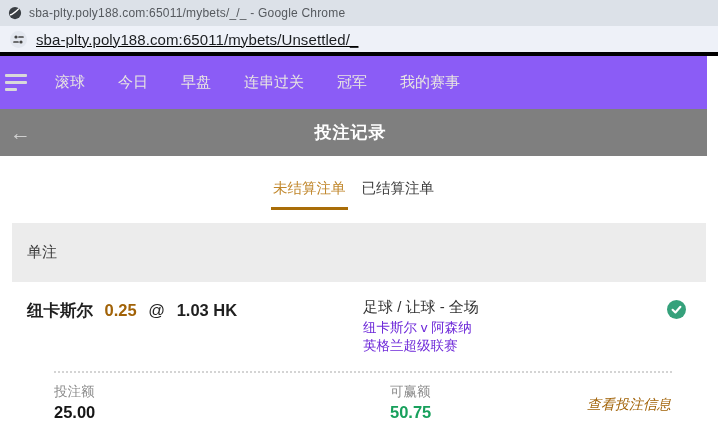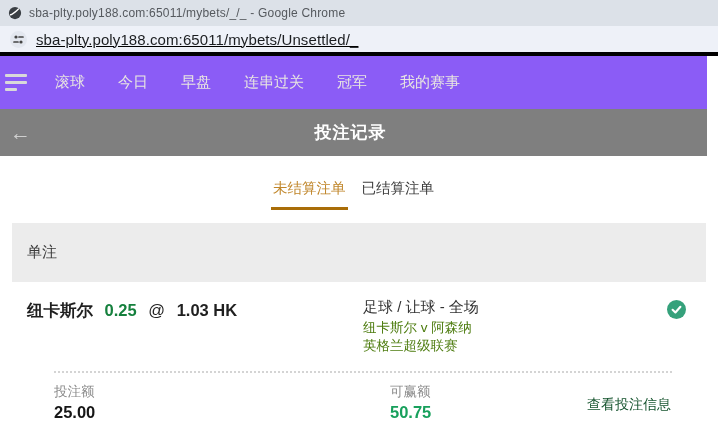--- a/index.html
+++ b/index.html
@@ -37,38 +37,38 @@
   .tab { font-size:14.5px; padding:8px 2px 9px; cursor:pointer; color:#3c3c3c; }
   .tab.active { color:#c0862a; border-bottom:3px solid #a96d08; }
 
   .section-band { background:#ececec; margin:13px 1px 0 12px; height:59px;
     display:flex; align-items:center; padding-left:15px; font-size:15px; color:#3a3a3a; }
 
   .bet-card { padding:16px 18px 0 27px; }
   .bet-row { display:flex; align-items:flex-start; }
   .bet-left { width:336px; flex:0 0 auto; padding-top:2px; }
   .bet-line { font-size:16.5px; color:#1f1f1f; font-weight:bold; white-space:nowrap; }
-  .bet-line .handicap { color:#15803d; margin:0 7px; }
+  .bet-line .handicap { color:#a16207; margin:0 7px; }
   .bet-line .at { font-weight:normal; margin-right:7px; color:#222; }
   .bet-mid { flex:1; }
   .market { font-size:15px; color:#333; margin-bottom:2px; }
-  .subline { font-size:13.5px; color:#4d7c0f; line-height:1.35; }
+  .subline { font-size:13.5px; color:#6d28d9; line-height:1.35; }
   .check-wrap { width:22px; flex:0 0 auto; padding-top:2px; }
   .status { margin-top:38px; font-size:15px; color:#2b9c90; }
 
   .divider { border-top:2px dotted #d4d4d4; margin:16px 17px 0 27px; }
 
   .amounts { display:flex; align-items:flex-start; padding:10px 18px 0 27px; }
   .amt-col { width:336px; flex:0 0 auto; }
   .amt-col.win { width:auto; flex:1; }
   .amt-label { font-size:13.5px; color:#8a8a8a; margin-bottom:2px; }
   .amt-value { font-size:16.5px; font-weight:bold; color:#161616; }
   .amt-value.green { color:#18a05c; }
-  .details-link { font-size:14px; color:#14532d; cursor:pointer; white-space:nowrap;
-    align-self:center; margin-top:4px; }
+  .details-link { font-size:14px; color:#a16207; cursor:pointer; white-space:nowrap;
+    align-self:center; margin-top:4px;font-style:italic; }
 </style>
 </head>
 <body>
 
 <div class="titlebar">
   <svg class="favicon" viewBox="0 0 16 16">
     <circle cx="8" cy="8" r="7" fill="#3a3f44"></circle>
     <path d="M3 10 C 6 9, 9 6, 12 3.5" stroke="#ffffff" stroke-width="1.6" fill="none" stroke-linecap="round"></path>
   </svg>
   <span class="titlebar-text">sba-plty.poly188.com:65011/mybets/_/_ - Google Chrome</span>

